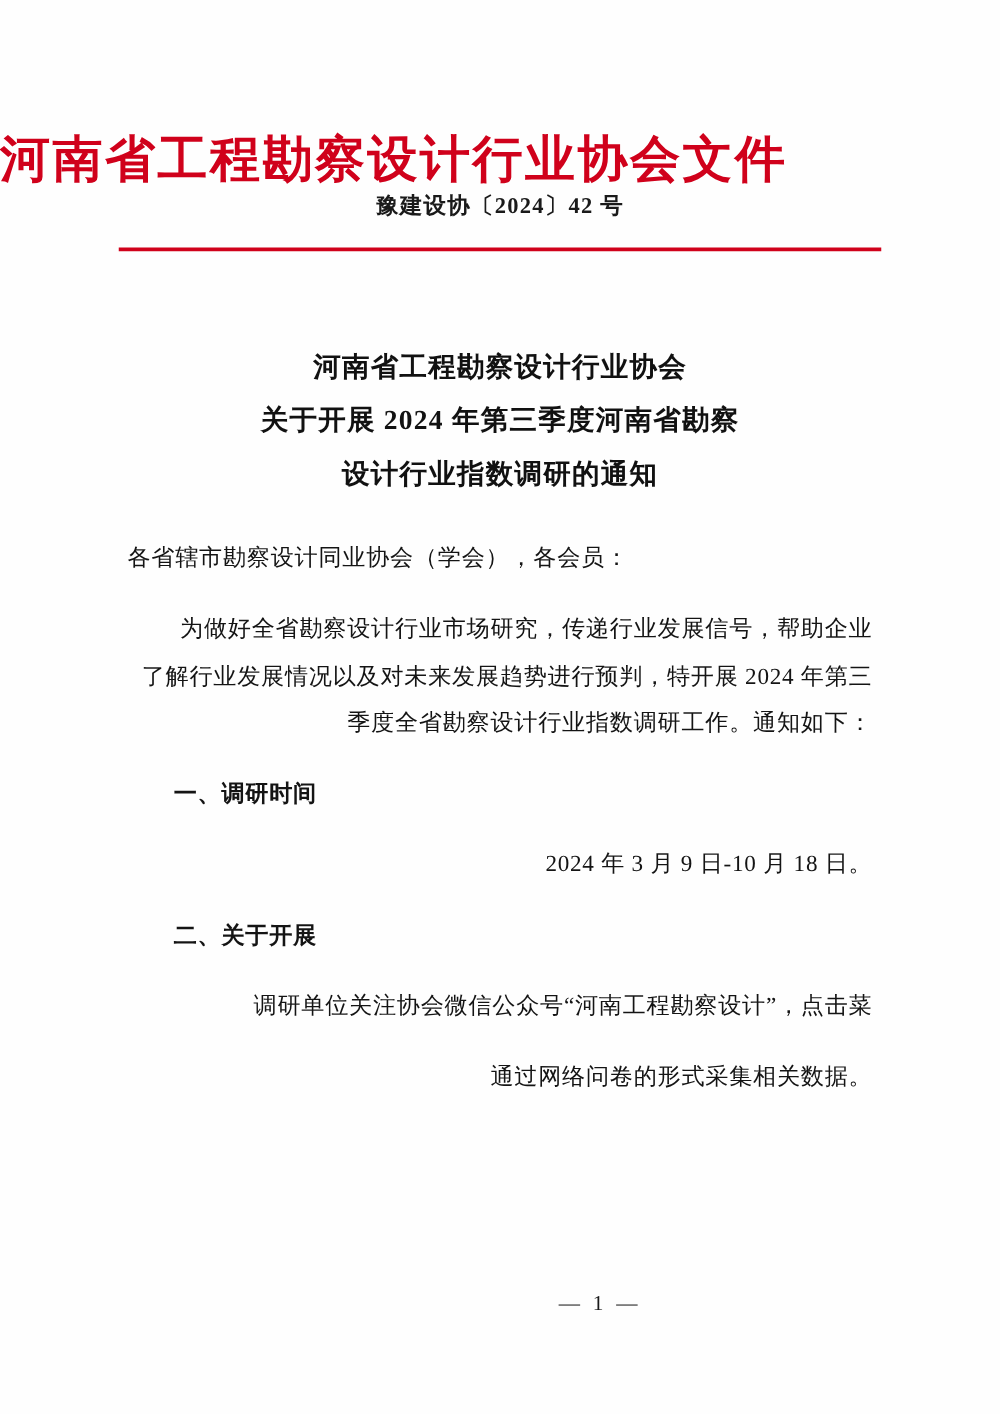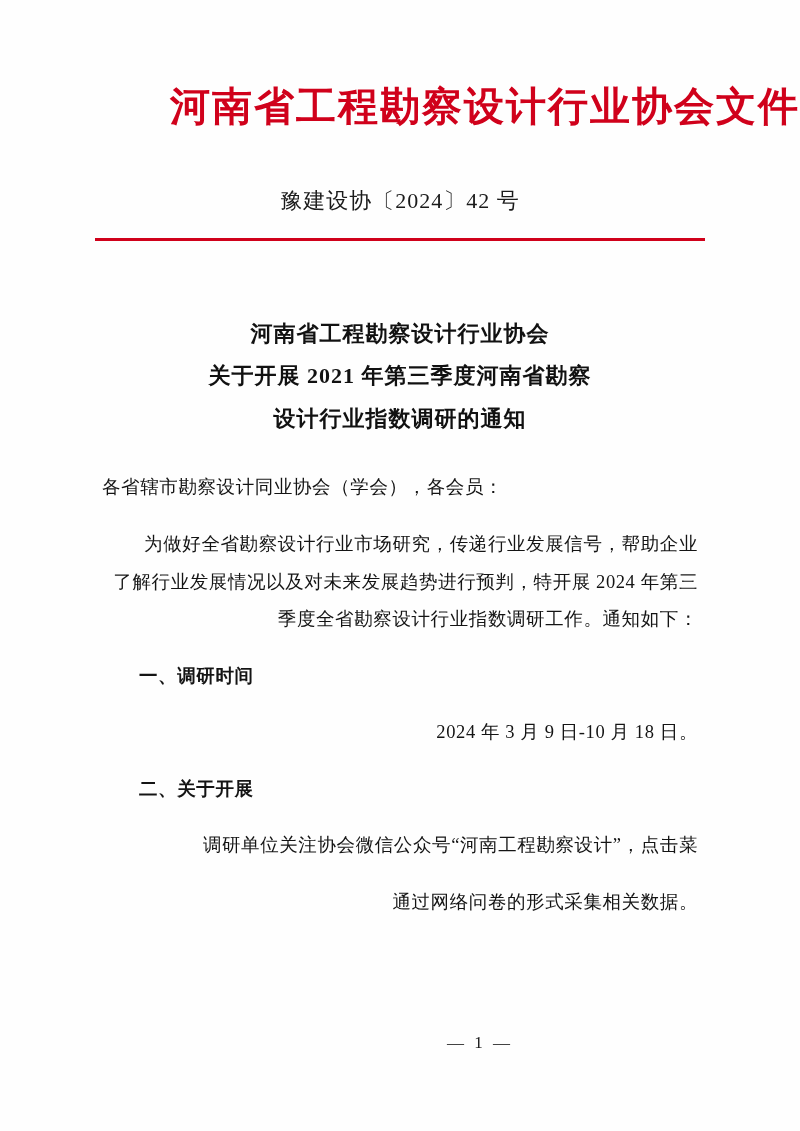--- a/index.html
+++ b/index.html
@@ -15,37 +15,36 @@
     overflow: hidden;
   }
   .page {
     position: relative;
     width: 800px;
     height: 1131px;
     background: #fefefe;
     box-sizing: border-box;
   }
   .doc-header {
-    text-align: right;
-    padding-top: 82px;
+    text-align: left;
+    padding-top: 104px;
   }
   .doc-title-red {
     font-family: "DejaVu Serif", serif;
     font-weight: bold;
     font-size: 40px;
     letter-spacing: 2px;
     color: #d0011b;
     line-height: 1.2;
     white-space: nowrap;
   }
   .doc-number {
-    margin-top: 56px;
     text-align: center;
-    font-size: 22px;
-    font-weight: normal;
+    font-size: 18px;
+    font-weight: bold;
     letter-spacing: 1px;
     color: #1a1a1a;
   }
   .red-rule {
     margin: 22px auto 0 auto;
     width: 610px;
     height: 2.5px;
     background: #d0011b;
   }
   .doc-subject {
@@ -99,21 +98,21 @@
   <div class="doc-header">
     <div class="doc-title-red">河南省工程勘察设计行业协会文件</div>
   </div>
 
   <div class="doc-number">豫建设协〔2024〕42 号</div>
 
   <div class="red-rule"></div>
 
   <div class="doc-subject">
     <div>河南省工程勘察设计行业协会</div>
-    <div>关于开展 2021 年第三季度河南省勘察</div>
+    <div>关于开展 2024 年第三季度河南省勘察</div>
     <div>设计行业指数调研的通知</div>
   </div>
 
   <div class="body-block">
     <p class="p-flush">各省辖市勘察设计同业协会（学会），各会员：</p>
     <p class="p-indent">为做好全省勘察设计行业市场研究，传递行业发展信号，帮助企业了解行业发展情况以及对未来发展趋势进行预判，特开展 2024 年第三季度全省勘察设计行业指数调研工作。通知如下：</p>
     <p class="p-heading">一、调研时间</p>
     <p class="p-indent">2024 年 3 月 9 日-10 月 18 日。</p>
     <p class="p-heading">二、关于开展</p>
     <p class="p-indent">调研单位关注协会微信公众号“河南工程勘察设计”，点击菜</p>

